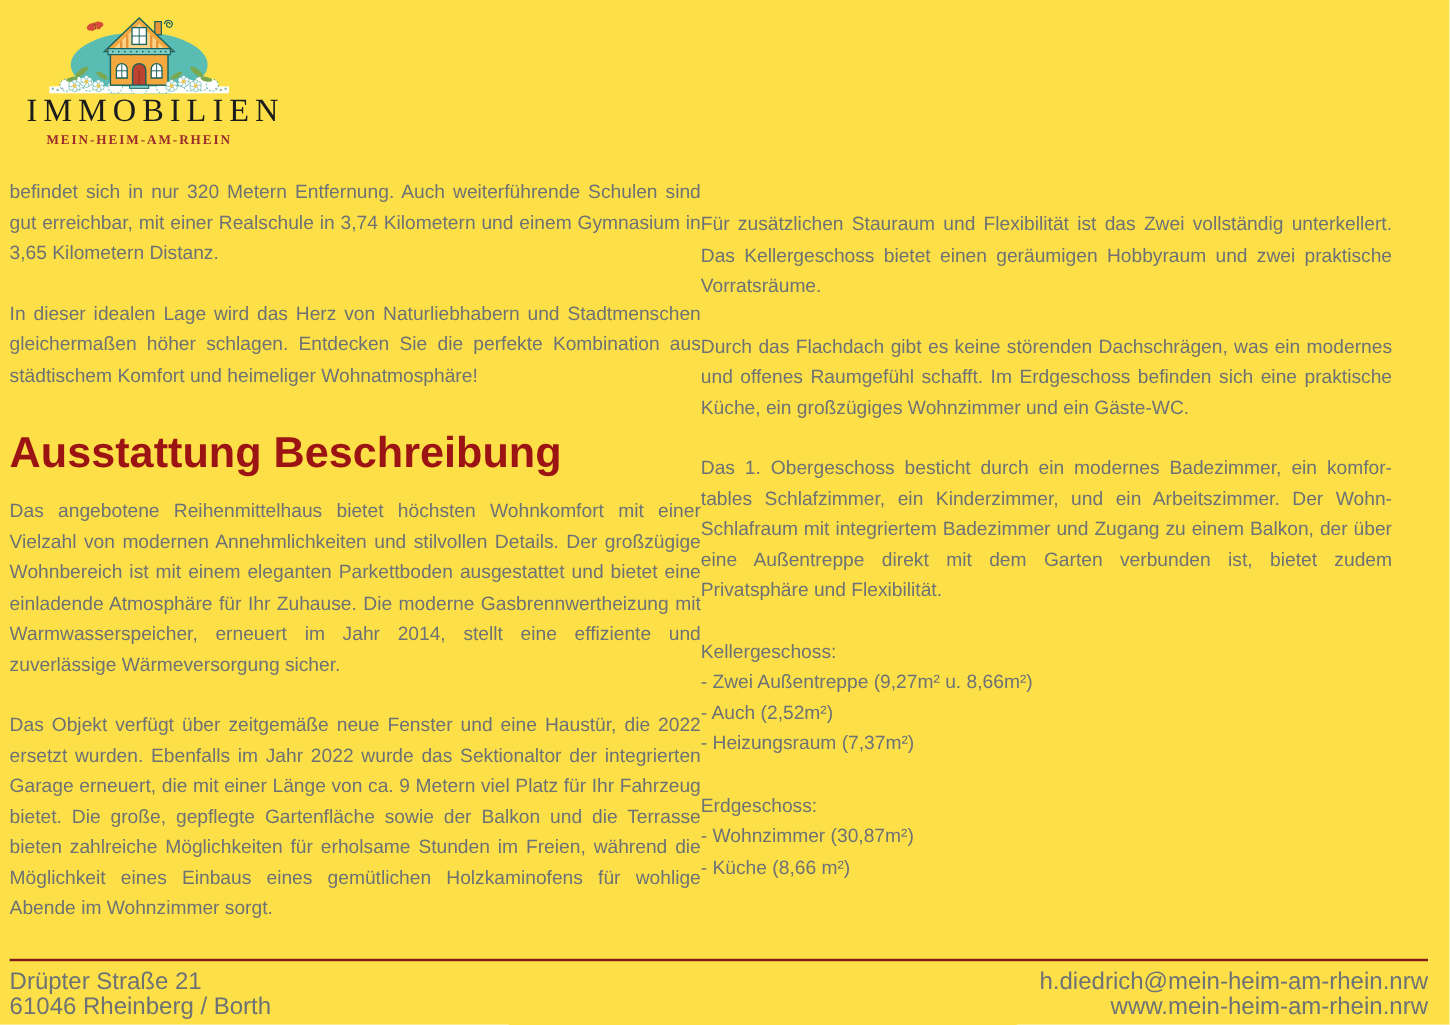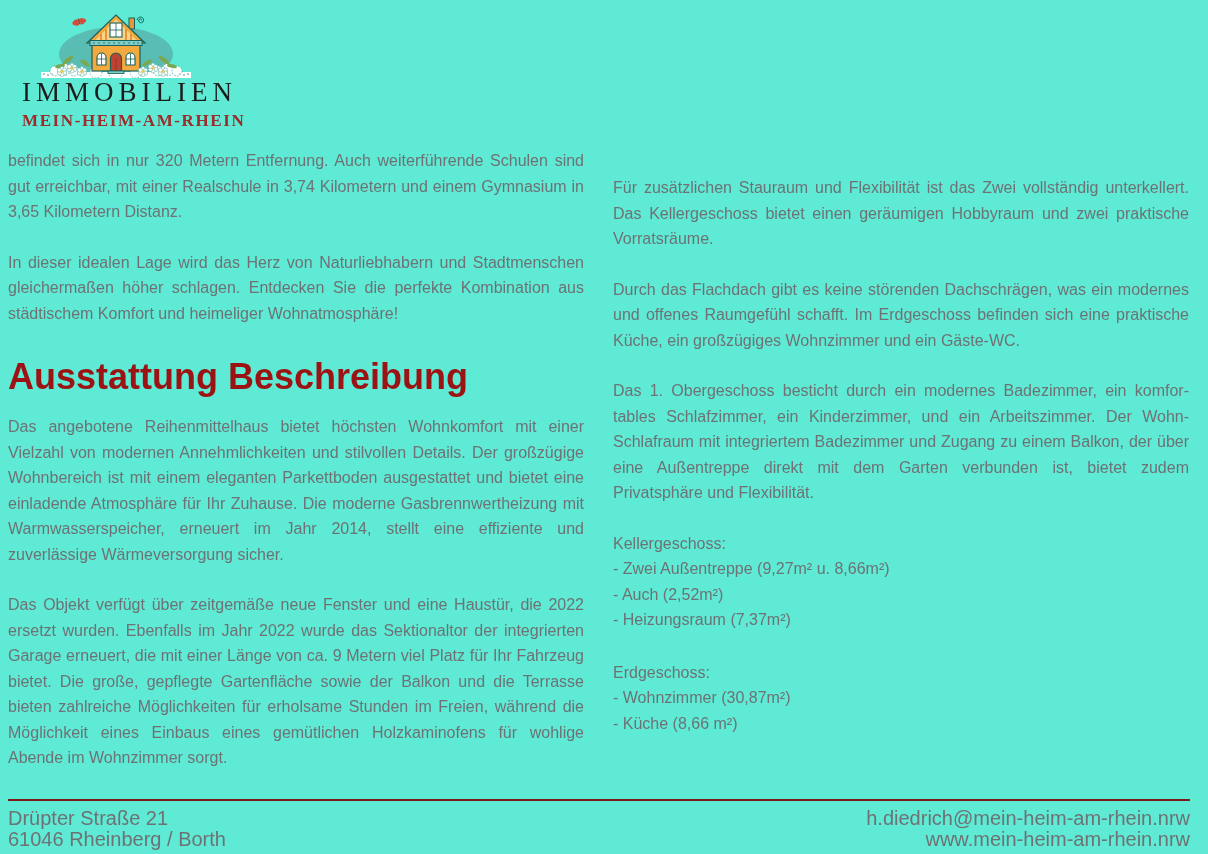--- a/index.html
+++ b/index.html
@@ -1,21 +1,21 @@
 <!DOCTYPE html>
 <html lang="de"><head>
 <meta charset="utf-8">
 <style>
   * { box-sizing: border-box; }
   html, body { margin: 0; padding: 0; background: #ffffff; }
   .page {
     position: relative;
     width: 1208px;
     height: 854px;
-    background: #5eead4;
+    background: #fde047;
     overflow: hidden;
     font-family: "Liberation Sans", "DejaVu Sans", sans-serif;
   }
 
   
   .logo-block {
     position: absolute;
     top: 12px;
     left: 22px;
     width: 188px;
@@ -25,36 +25,35 @@
   .logo-title {
     font-family: "Liberation Serif", "DejaVu Serif", serif;
     font-size: 27px;
     letter-spacing: 5px;
     color: #1c1c1c;
     white-space: nowrap;
     margin-top: -1px;
   }
   .logo-subtitle {
     font-family: "Liberation Serif", "DejaVu Serif", serif;
-    font-size: 17px;
+    font-size: 11px;
     font-weight: bold;
     letter-spacing: 1.6px;
     color: #9c2b2b;
     white-space: nowrap;
     margin-top: 3px;
   }
 
   
   .columns {
     position: absolute;
     top: 148px;
     left: 8px;
     width: 1182px;
     display: flex;
-    gap: 29px;
   }
   .col {
     width: 576px;
     font-size: 16px;
     line-height: 25.5px;
     color: #6e7275;
     text-align: justify;
     hyphens: manual;
   }
   .col p { margin: 0 0 25px 0; }

